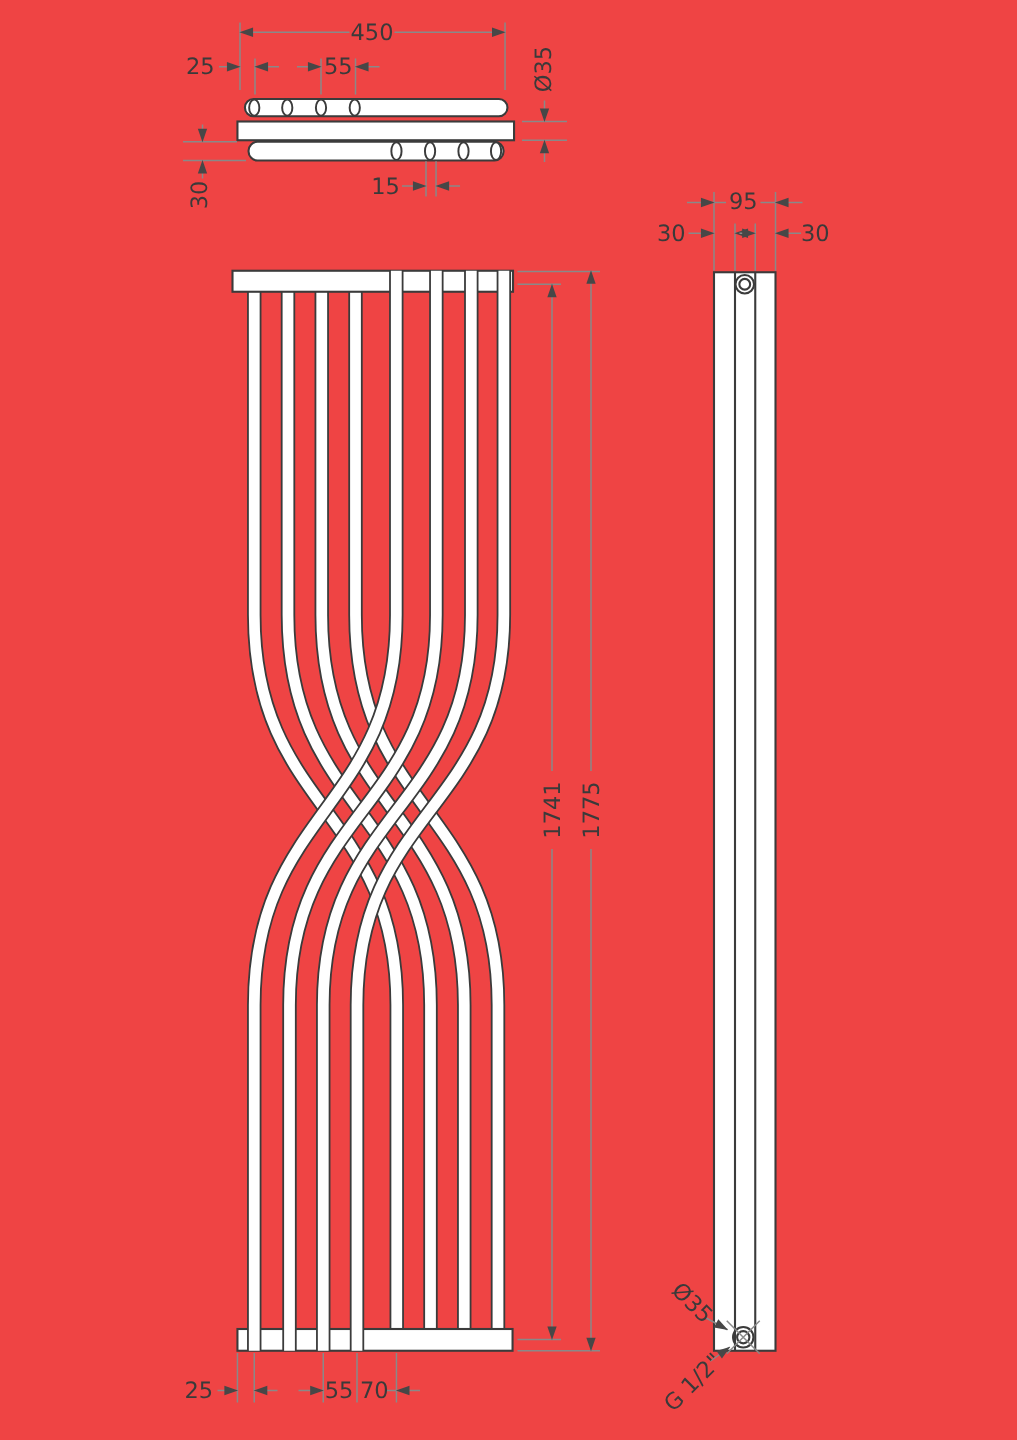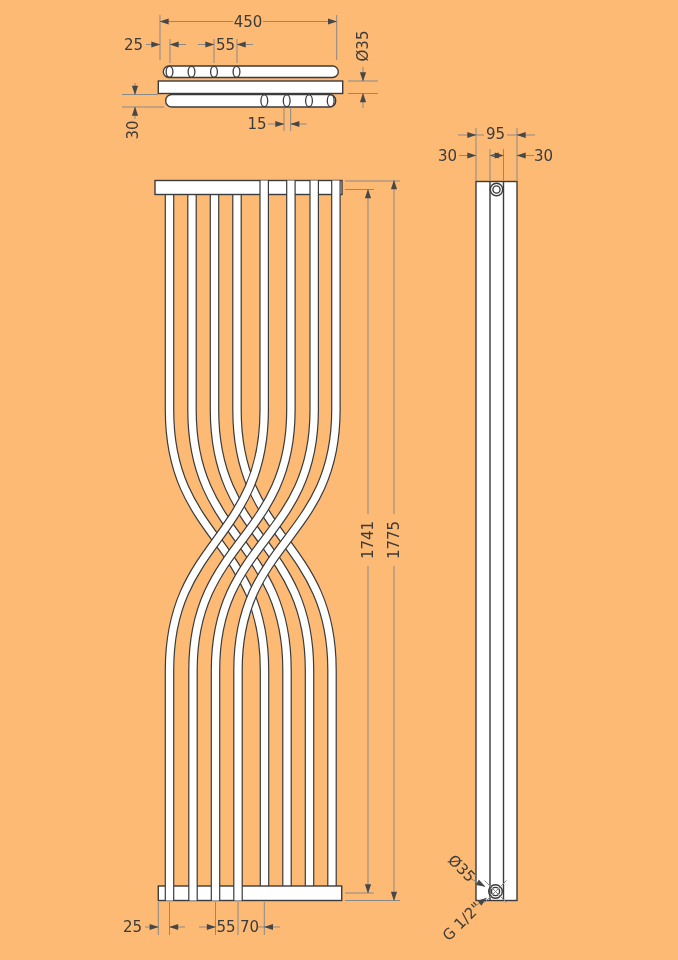--- a/index.html
+++ b/index.html
@@ -1,16 +1,16 @@
 <!DOCTYPE html>
 <html><head>
 <meta charset="utf-8">
 <style>
   html,body{margin:0;padding:0;background:#ffffff;}
-  .stage{width:678px;height:960px;background:#fdba74;position:relative;font-family:"DejaVu Sans",sans-serif;}
+  .stage{width:678px;height:960px;background:#ef4444;position:relative;font-family:"DejaVu Sans",sans-serif;}
   svg{display:block;}
   .obj{stroke:#3b3b3b;stroke-width:1.4;fill:none;}
   .objf{stroke:#3b3b3b;stroke-width:1.4;fill:#ffffff;}
   .dim{stroke:#898989;stroke-width:1;fill:none;}
   .dimtext{fill:#3a3a3a;font-size:15px;font-family:"DejaVu Sans",sans-serif;text-anchor:middle;}
 </style>
 </head>
 <body>
 
 <div class="stage">

